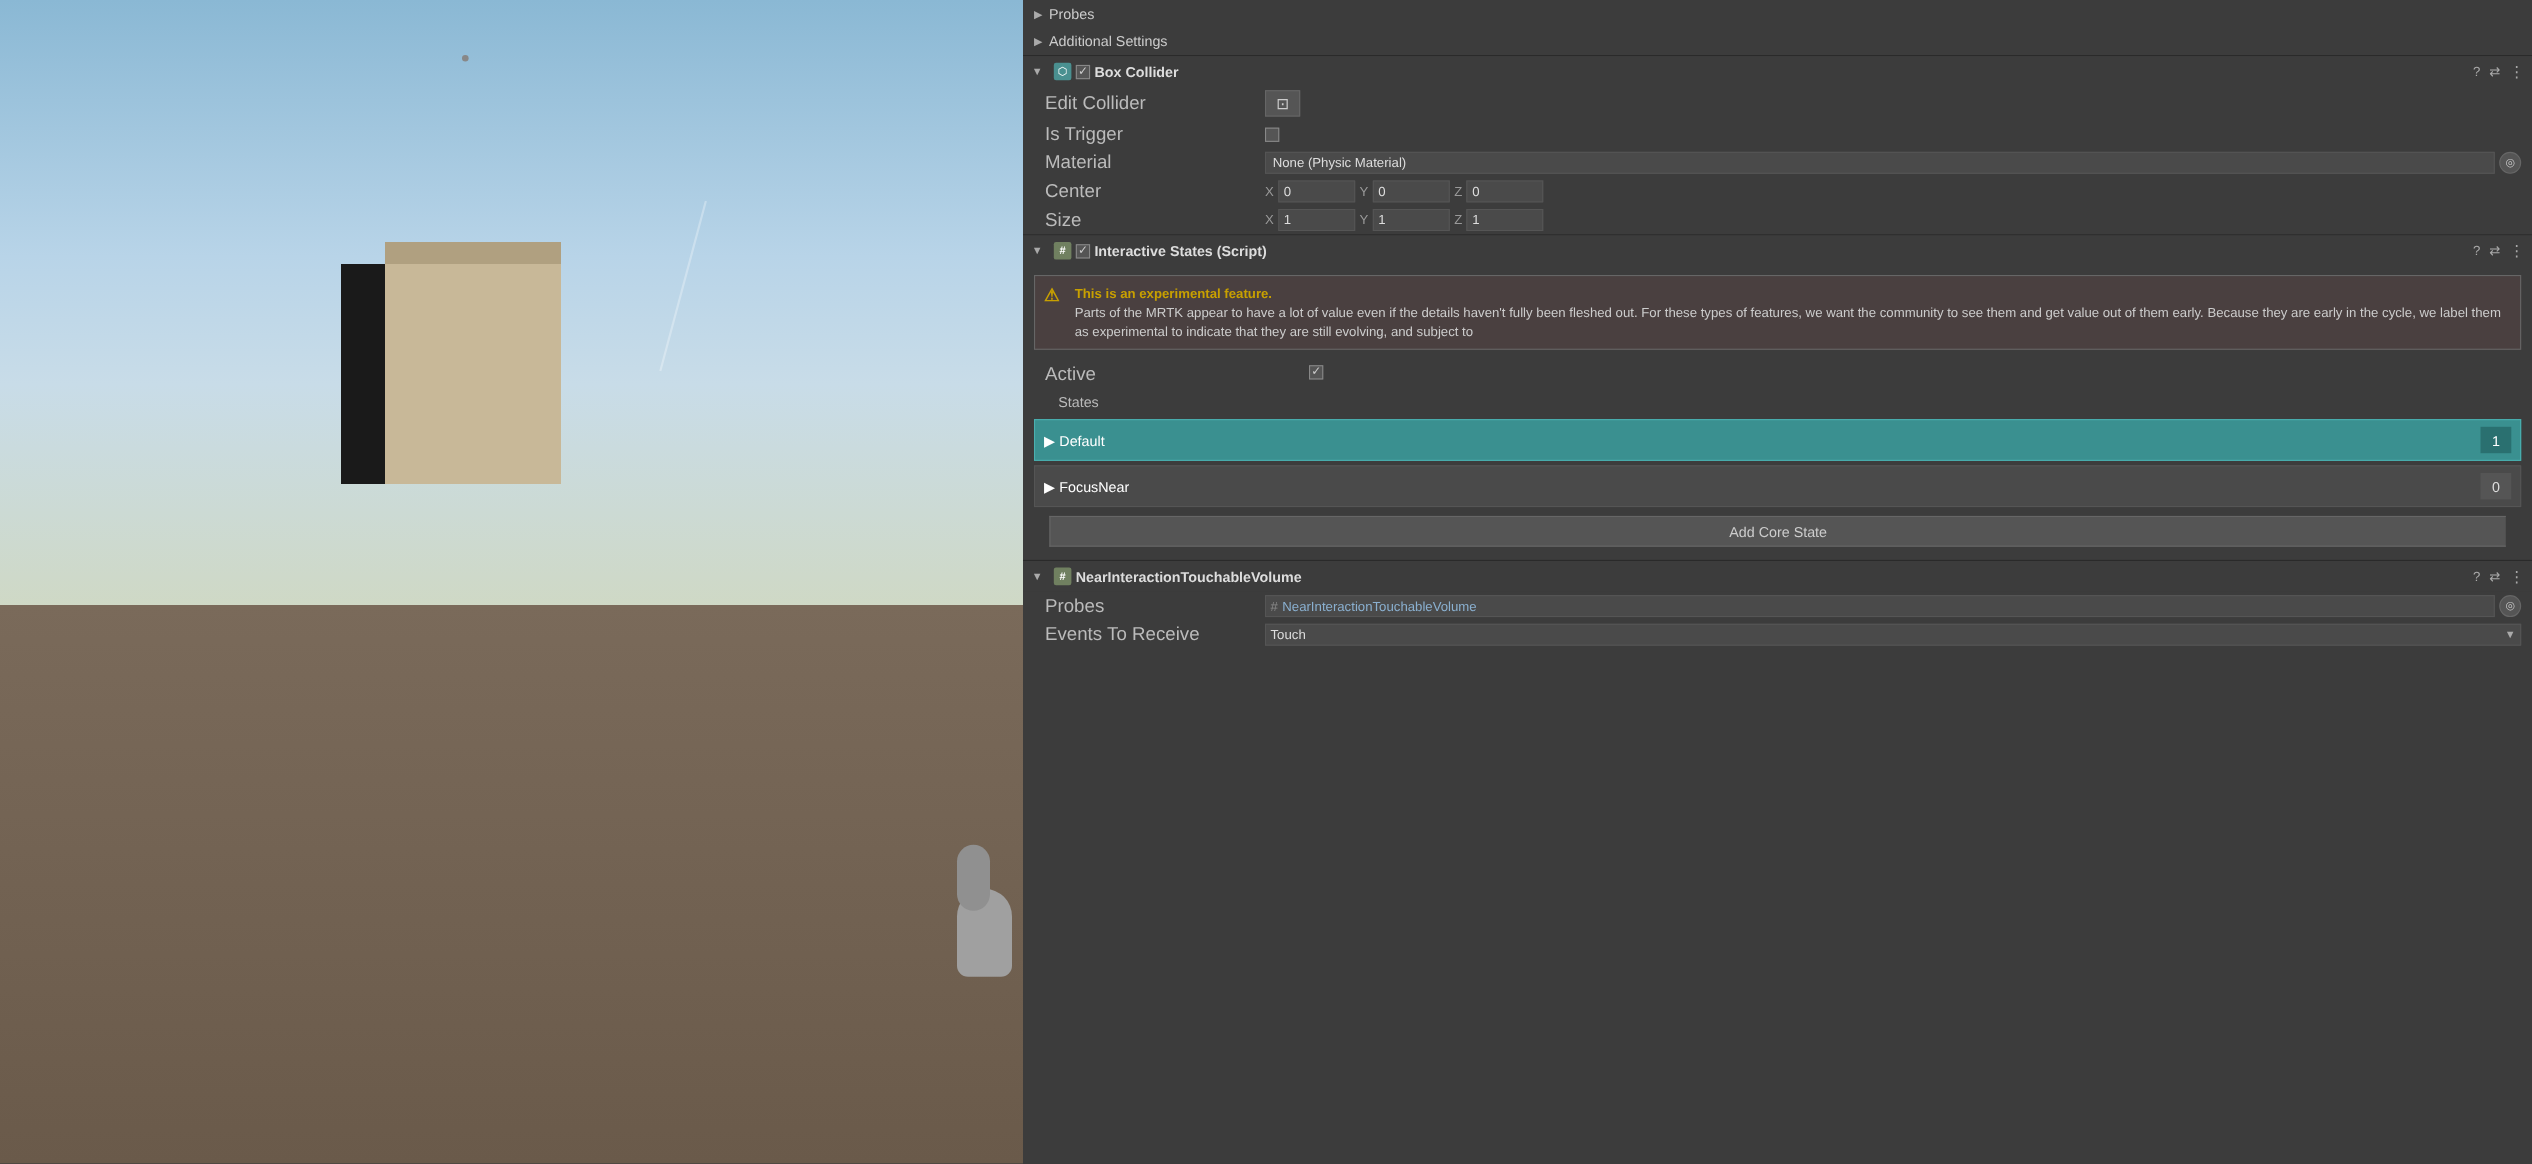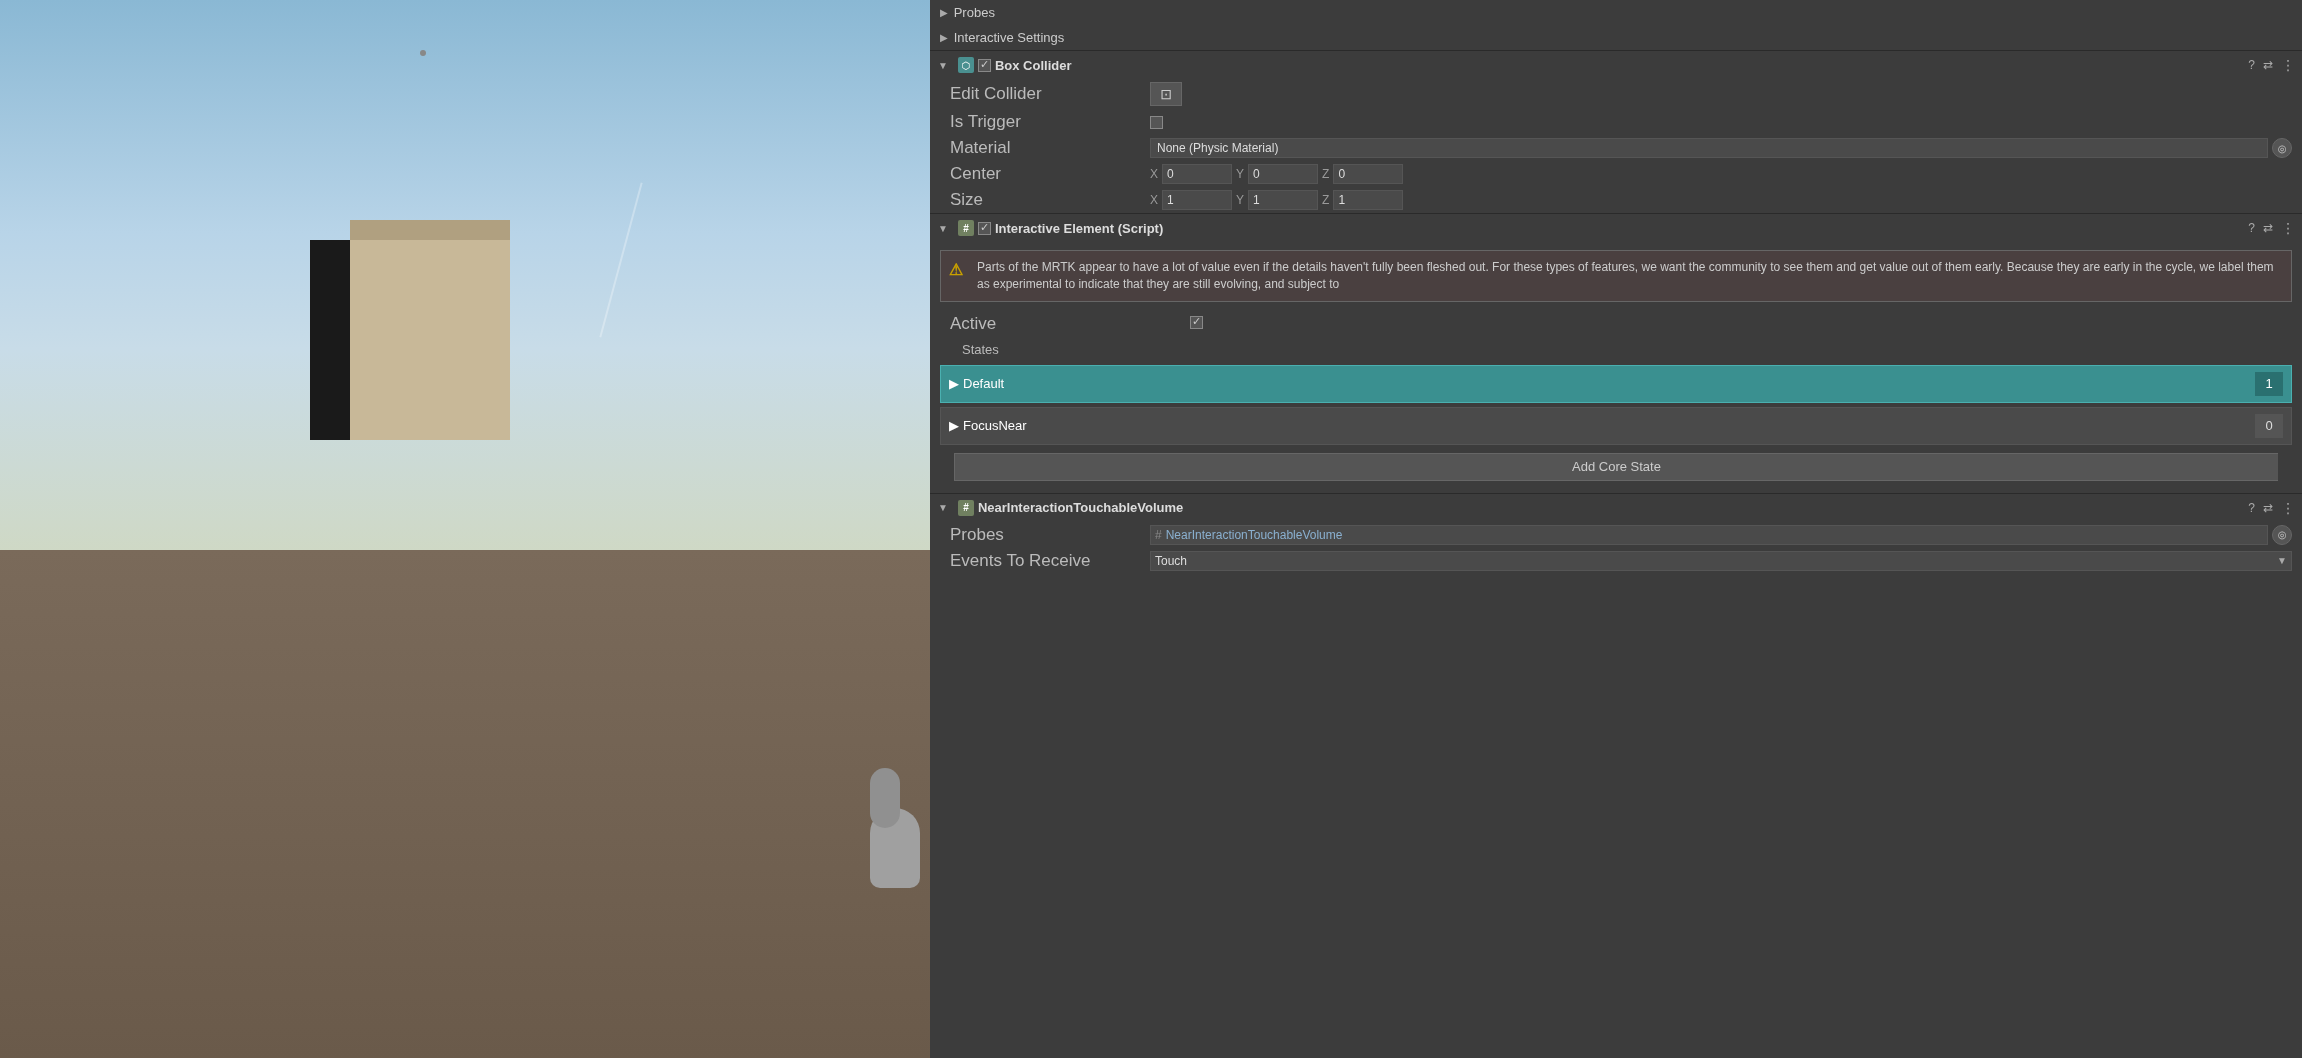--- a/index.html
+++ b/index.html
@@ -509,21 +509,21 @@
 
 <div id="inspector">
 
   <div class="section-row">
     <span class="arrow-icon">▶</span>
     <span>Probes</span>
   </div>
 
   <div class="section-row">
     <span class="arrow-icon">▶</span>
-    <span>Interactive Settings</span>
+    <span>Additional Settings</span>
   </div>
 
   <div class="component-block">
     <div class="component-header">
       <div class="left-icons">
         <span class="arrow-icon">▼</span>
         <span class="comp-icon teal">⬡</span>
         <div class="checkbox-inline checkbox-checked"></div>
         <span class="comp-title">Box Collider</span>
       </div>
@@ -600,32 +600,35 @@
       </div>
     </div>
   </div>
 
   <div class="component-block">
     <div class="component-header">
       <div class="left-icons">
         <span class="arrow-icon">▼</span>
         <span class="hash-icon">#</span>
         <div class="checkbox-inline checkbox-checked"></div>
-        <span class="comp-title">Interactive Element (Script)</span>
+        <span class="comp-title">Interactive States (Script)</span>
       </div>
       <div class="right-icons">
         <span class="icon-question">?</span>
         <span class="icon-settings">⇄</span>
         <span class="icon-dots">⋮</span>
       </div>
     </div>
 
     <div class="warning-box">
       <div class="warning-icon">⚠</div>
       <div class="warning-text">
+        <div>
+          <strong>This is an experimental feature.</strong>
+        </div>
         <div>Parts of the MRTK appear to have a lot of value even if the details haven't fully been fleshed out. For these types of features, we want the community to see them and get value out of them early. Because they are early in the cycle, we label them as experimental to indicate that they are still evolving, and subject to</div>
       </div>
     </div>
 
     <div class="active-row">
       <div class="prop-label">Active</div>
       <div>
         <div class="checkbox-inline checkbox-checked"></div>
       </div>
     </div>

